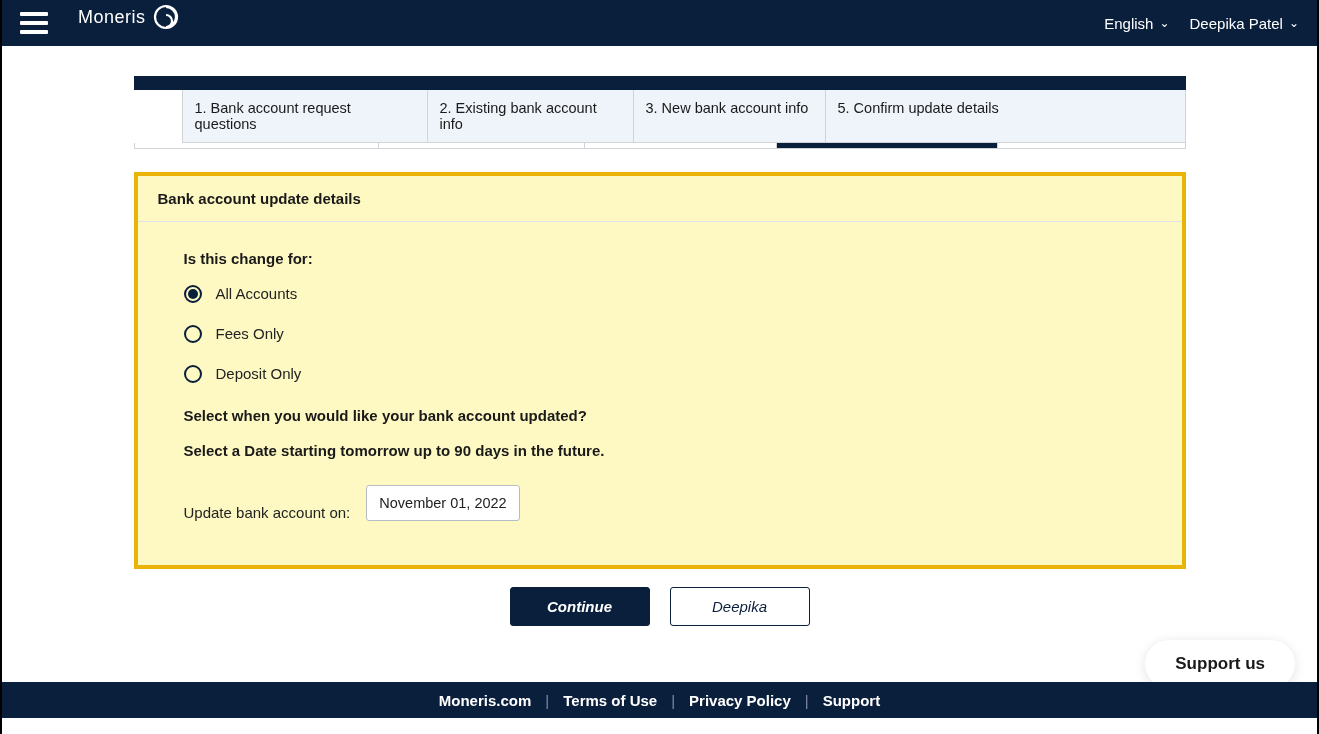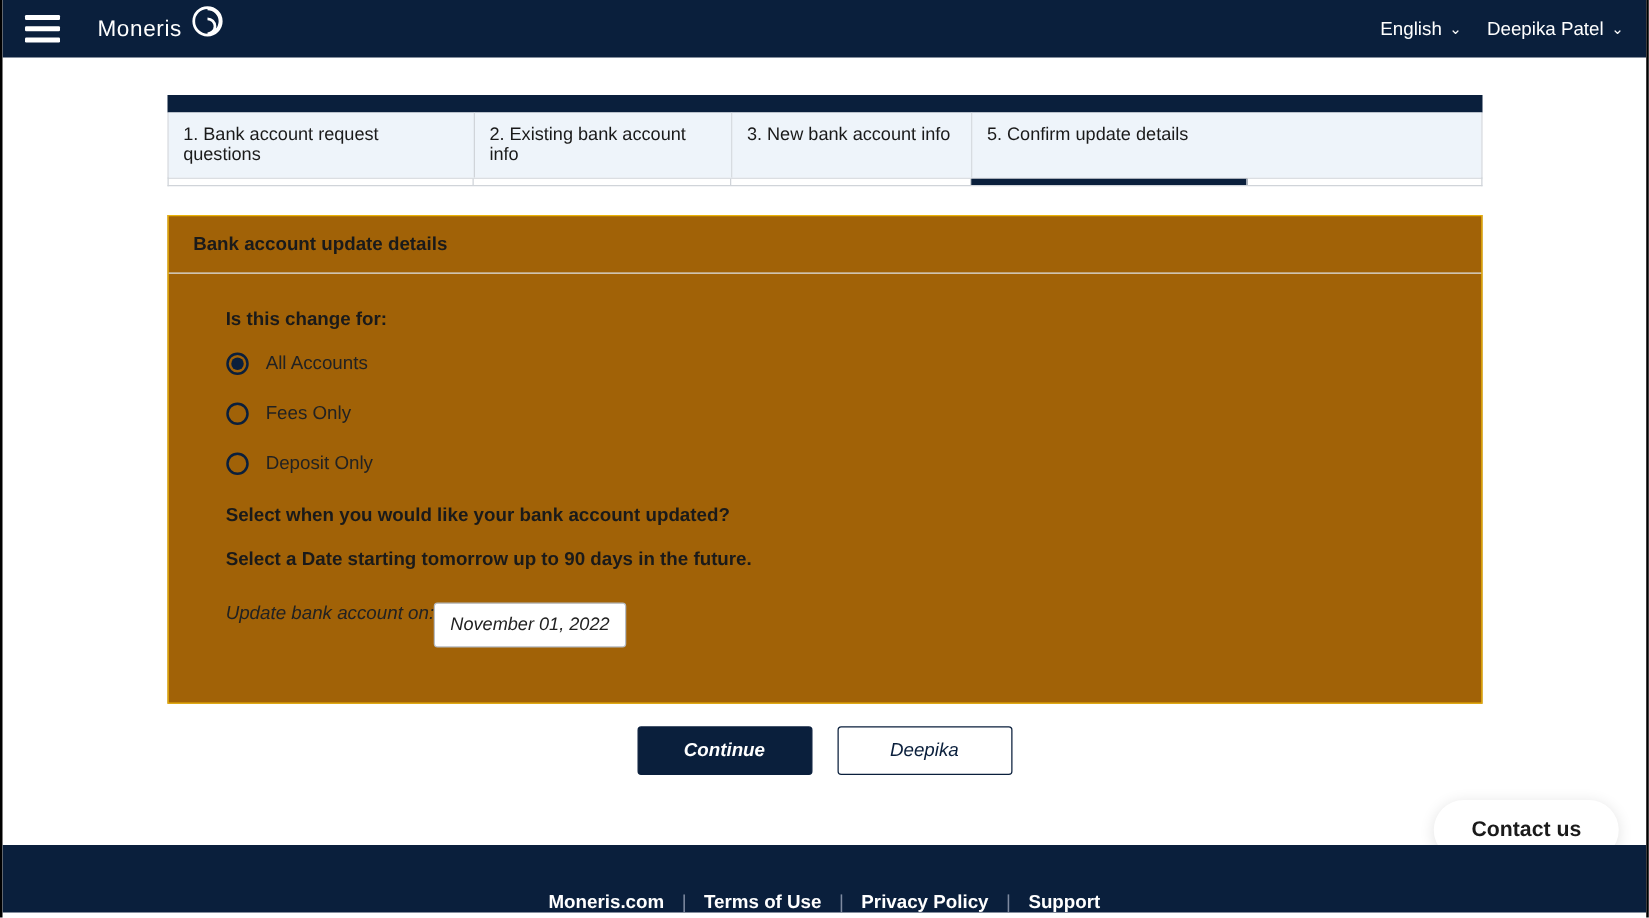--- a/index.html
+++ b/index.html
@@ -29,21 +29,20 @@
     margin-right: 30px;
   }
   .hamburger span {
     width: 28px;
     height: 4px;
     background: #fff;
     border-radius: 1px;
   }
   .logo {
     display: flex;
-    align-items: center;
     gap: 4px;
     color: #fff;
   }
   .logo-text { font-size: 18px; font-weight: 500; letter-spacing: 0.5px; }
   .logo-swirl { font-size: 26px; line-height: 1; position: relative; top:-4px;}
   .header-right {
     margin-left: auto;
     display: flex;
     align-items: center;
     gap: 20px;
@@ -62,20 +61,21 @@
     margin-top: 30px;
   }
   .dark-bar {
     background: #0a1f3c;
     height: 14px;
   }
   .tabs {
     display: flex;
     border: 1px solid #d0d4d9;
     border-top: none;
+    margin-left: 48px;
   }
   .tab {
     padding: 10px 12px;
     font-size: 14.5px;
     color: #1a1a1a;
     background: #eef4fa;
     border-right: 1px solid #d0d4d9;
     flex-shrink: 0;
     cursor: pointer;
   }
@@ -87,23 +87,23 @@
     border-top:none;
   }
   .tab-row2 span{
     border-right:1px solid #d0d4d9;
     display:block;
     height:100%;
   }
   .tab-row2 span:last-child{border-right:none;}
   .tab-row2 .active{ background:#0a1f3c; }
   .card {
-    border: 1px solid #eab308;
+    border: 4px solid #eab308;
     margin-top: 23px;
-    background: #a16207;
+    background: #fef9c3;
   }
   .card-head {
     padding: 14px 20px;
     border-bottom: 1px solid #e0e3e7;
     font-weight: 700;
     font-size: 15px;
     color: #1a1a1a;
   }
   .card-body {
     padding: 28px 46px 44px 46px;
@@ -122,22 +122,22 @@
     border: 2px solid #0a1f3c;
     border-radius: 50%;
     display: flex; align-items: center; justify-content: center;
     flex-shrink: 0;
   }
   .radio-dot {
     width: 10px; height: 10px; border-radius: 50%; background: #0a1f3c;
   }
   .q2 { margin-top: 24px; }
   .date-row {
-    display:flex; align-items:flex-start; margin-top: 26px;
-    font-size: 15px; color:#222;font-style:italic;
+    display:flex; align-items:flex-end; gap: 16px; margin-top: 26px;
+    font-size: 15px; color:#222;
   }
   .date-input {
     border: 1px solid #b6bcc4;
     border-radius: 3px;
     padding: 9px 12px;
     font-size: 14.5px;
     color:#222;
     min-width: 150px;
     background:#fff;
   }
@@ -172,26 +172,26 @@
     border-radius: 28px;
     padding: 14px 30px;
     font-weight: 700;
     font-size: 17px;
     color: #1a1a1a;
     box-shadow: 0 2px 12px rgba(0,0,0,0.12);
     cursor: pointer;
   }
   .footer {
     position: absolute;
-    left: 0; right: 0; bottom: 4px;
-    background: #0a1f3c;
-    color: #fff;
-    height: 54px;
-    display: flex;
-    align-items: flex-end;
+    left: 0; right: 0; bottom: 16px;
+    background: #0a1f3c;
+    color: #fff;
+    height: 36px;
+    display: flex;
+    align-items: center;
     justify-content: center;
     gap: 14px;
     font-size: 15px;
     font-weight: 600;
   }
   .footer span.sep { color: #7e8aa0; font-weight: 400; }
   .footer a { color:#fff; text-decoration:none; cursor:pointer; }
 </style>
 </head>
 <body>
@@ -268,21 +268,21 @@
       </div>
     </div>
   </div>
 
   <div class="btn-row">
     <div class="btn btn-primary">Continue</div>
     <div class="btn btn-secondary">Deepika</div>
   </div>
 </div>
 
-<div class="contact-chip">Contact us</div>
+<div class="contact-chip">Support us</div>
 
 <div class="footer">
   <a>Moneris.com</a>
   <span class="sep">|</span>
   <a>Terms of Use</a>
   <span class="sep">|</span>
   <a>Privacy Policy</a>
   <span class="sep">|</span>
   <a>Support</a>
 </div>

